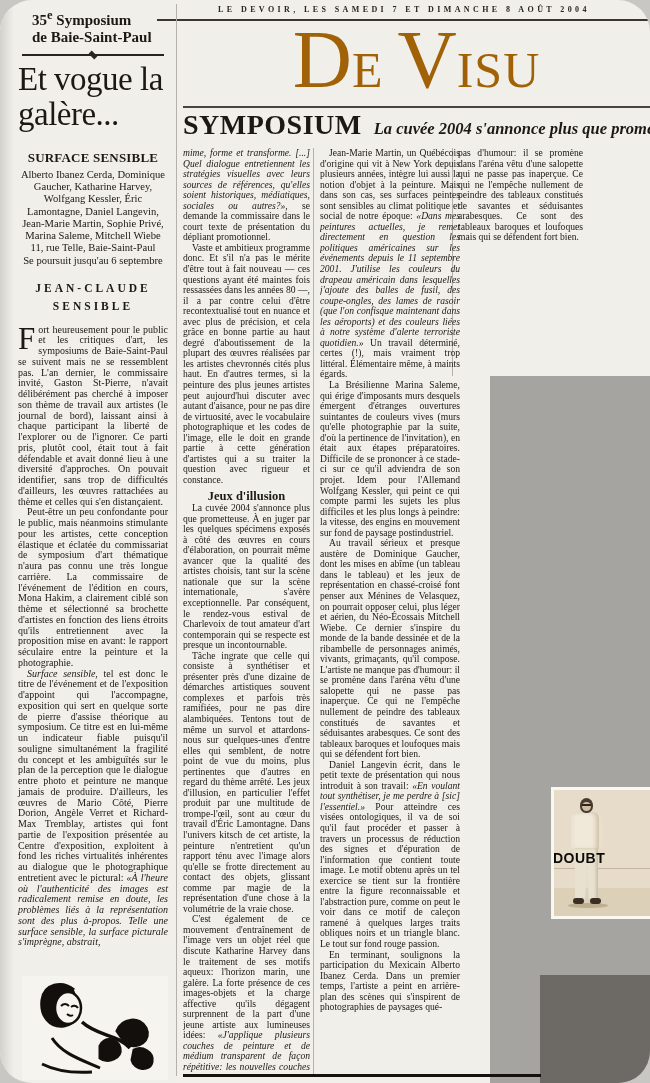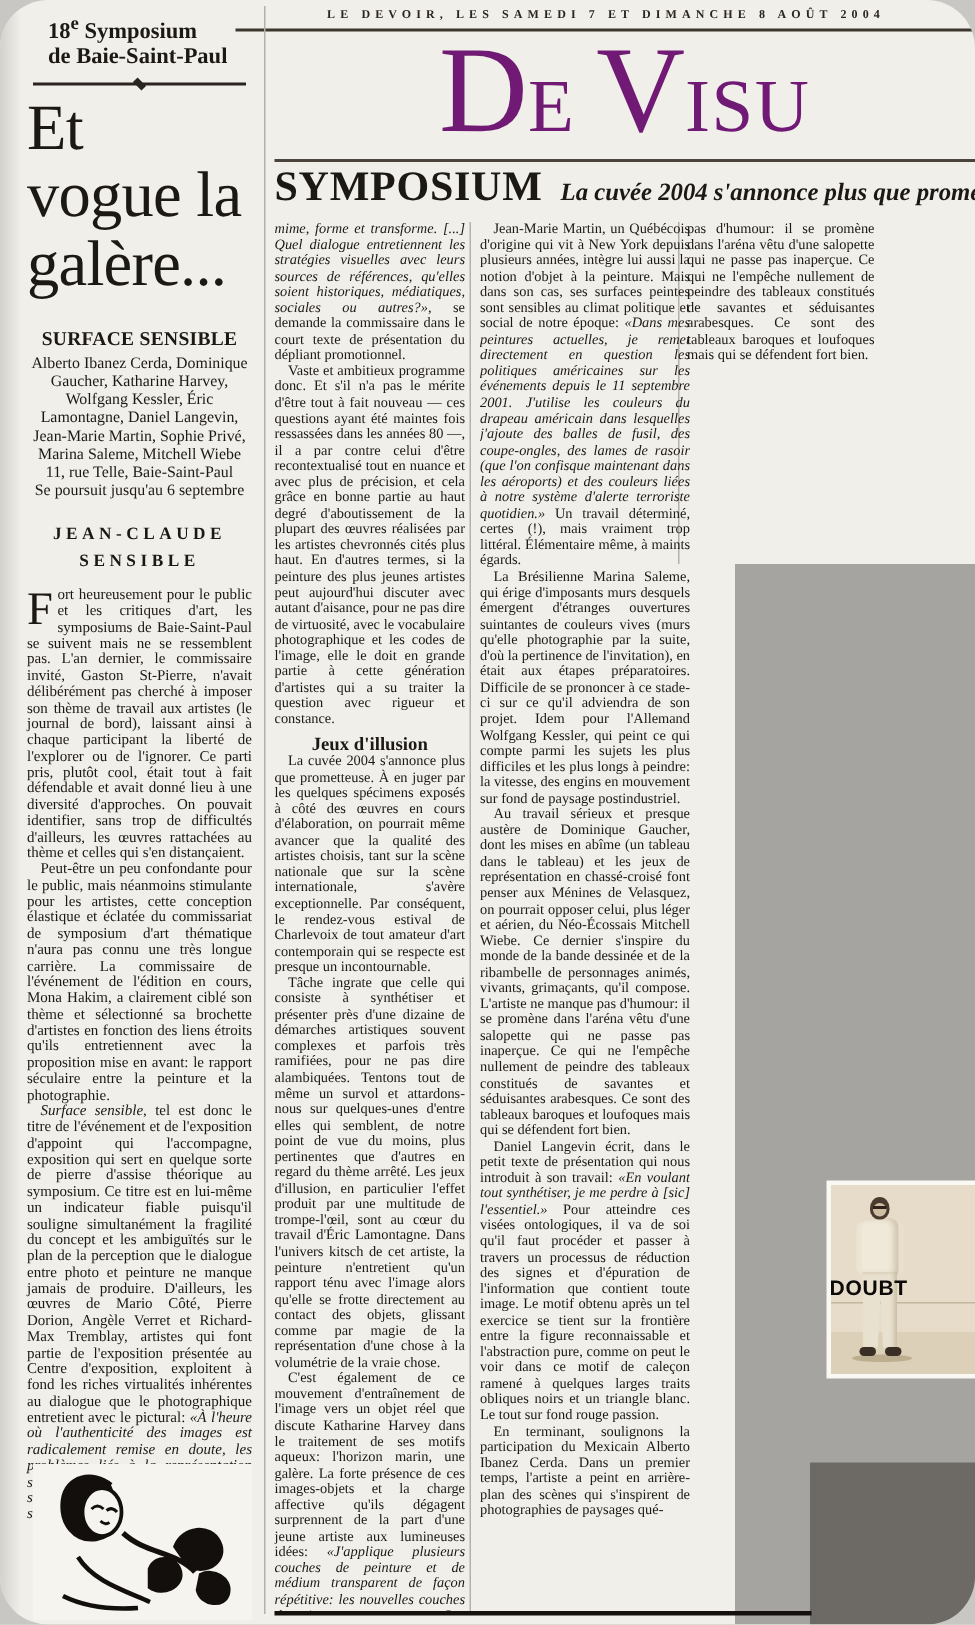--- a/index.html
+++ b/index.html
@@ -5,40 +5,40 @@
   html,body{margin:0;padding:0;background:#c9c7c3;}
   .page{position:relative;width:650px;height:1083px;background:#f1efe9;overflow:hidden;
         font-family:"Liberation Serif","DejaVu Serif",serif;color:#1c1813;border-radius:32px;}
   .page-edge{position:absolute;left:0;top:0;width:14px;height:1083px;
         background:linear-gradient(90deg,#d3d1cc,#f1efe9);}
   
   .dateline{position:absolute;left:158px;top:5px;width:492px;text-align:center;
         font-size:8px;font-weight:bold;letter-spacing:3.4px;color:#2b2520;white-space:nowrap;}
   .rule-top{position:absolute;left:157px;top:19px;width:493px;height:2px;background:#3c362f;}
   .masthead{position:absolute;left:183px;top:14px;width:467px;text-align:center;line-height:92px;
-        color:#701a75;white-space:nowrap;}
+        color:#a16207;white-space:nowrap;}
   .mh-big{font-size:82px;}
   .mh-small{font-size:50px;letter-spacing:1px;}
   .mh-gap{display:inline-block;width:14px;}
   .rule-mid{position:absolute;left:183px;top:106px;width:467px;height:2px;background:#4a443c;}
   .section-head{position:absolute;left:183px;top:109px;width:467px;white-space:nowrap;}
   .kicker{font-size:28px;font-weight:bold;letter-spacing:0.5px;vertical-align:baseline;}
   .section-sub{font-size:16.5px;font-weight:bold;font-style:italic;margin-left:12px;vertical-align:baseline;}
   
   .vrule{position:absolute;width:1px;background:#b5b1aa;}
   .v-sidebar{left:176px;top:4px;height:1072px;}
   .v-c1{left:313px;top:148px;height:928px;}
   .v-c2{left:452px;top:148px;height:228px;}
   
   .sidebar{position:absolute;left:18px;top:8px;width:150px;}
   .sb-kicker{font-size:15px;font-weight:bold;line-height:1.16;text-align:left;padding-left:14px;}
   .sb-divider{position:relative;margin:7px 4px 6px 4px;border-top:2px solid #2a2420;}
   .sb-diamond{position:absolute;left:50%;top:-5px;width:8px;height:8px;background:#2a2420;
         transform:translateX(-50%) rotate(45deg) scaleY(0.55);}
-  .sb-headline{font-size:43px;line-height:1.06;letter-spacing:-0.5px;margin-top:4px;}
+  .sb-headline{font-size:33px;line-height:1.06;letter-spacing:-0.5px;margin-top:4px;}
   .sb-show-title{font-size:13px;font-weight:bold;text-align:center;margin-top:18px;letter-spacing:0.2px;}
   .sb-artists{font-size:10.6px;text-align:center;line-height:1.16;margin-top:3px;}
   .sb-venue,.sb-dates{font-size:10.6px;text-align:center;line-height:1.16;}
   .sb-byline{font-size:11.5px;font-weight:bold;letter-spacing:3px;text-align:center;
         line-height:1.55;margin:13px 6px 9px 6px;}
   .sb-body{font-size:10px;line-height:10.75px;text-align:justify;}
   .sb-body p{margin:0;}
   .sb-body p.indent{text-indent:9px;}
   .dropcap::first-letter{float:left;font-size:31px;line-height:23px;padding:2px 3px 0 0;}
   .it{font-style:italic;}
@@ -91,21 +91,21 @@
 
   <div class="section-head">
     <span class="kicker">SYMPOSIUM</span><span class="section-sub">La cuvée 2004 s'annonce plus que prometteuse</span>
   </div>
 
   <div class="vrule v-sidebar"></div>
   <div class="vrule v-c1"></div>
   <div class="vrule v-c2"></div>
 
   <aside class="sidebar">
-    <div class="sb-kicker"><span>18</span><sup>e</sup><span> Symposium</span><br><span>de Baie-Saint-Paul</span></div>
+    <div class="sb-kicker"><span>35</span><sup>e</sup><span> Symposium</span><br><span>de Baie-Saint-Paul</span></div>
     <div class="sb-divider">
         <span class="sb-diamond"></span>
       </div>
     <h1 class="sb-headline" style="margin:6px 0 0 0;font-weight:normal;">Et vogue la galère...</h1>
     <div class="sb-show-title">SURFACE SENSIBLE</div>
     <div class="sb-artists">Alberto Ibanez Cerda, Dominique Gaucher, Katharine Harvey, Wolfgang Kessler, Éric Lamontagne, Daniel Langevin, Jean-Marie Martin, Sophie Privé, Marina Saleme, Mitchell Wiebe</div>
     <div class="sb-venue">11, rue Telle, Baie-Saint-Paul</div>
     <div class="sb-dates">Se poursuit jusqu'au 6 septembre</div>
     <div class="sb-byline">JEAN-CLAUDE SENSIBLE</div>
     <div class="sb-body">

